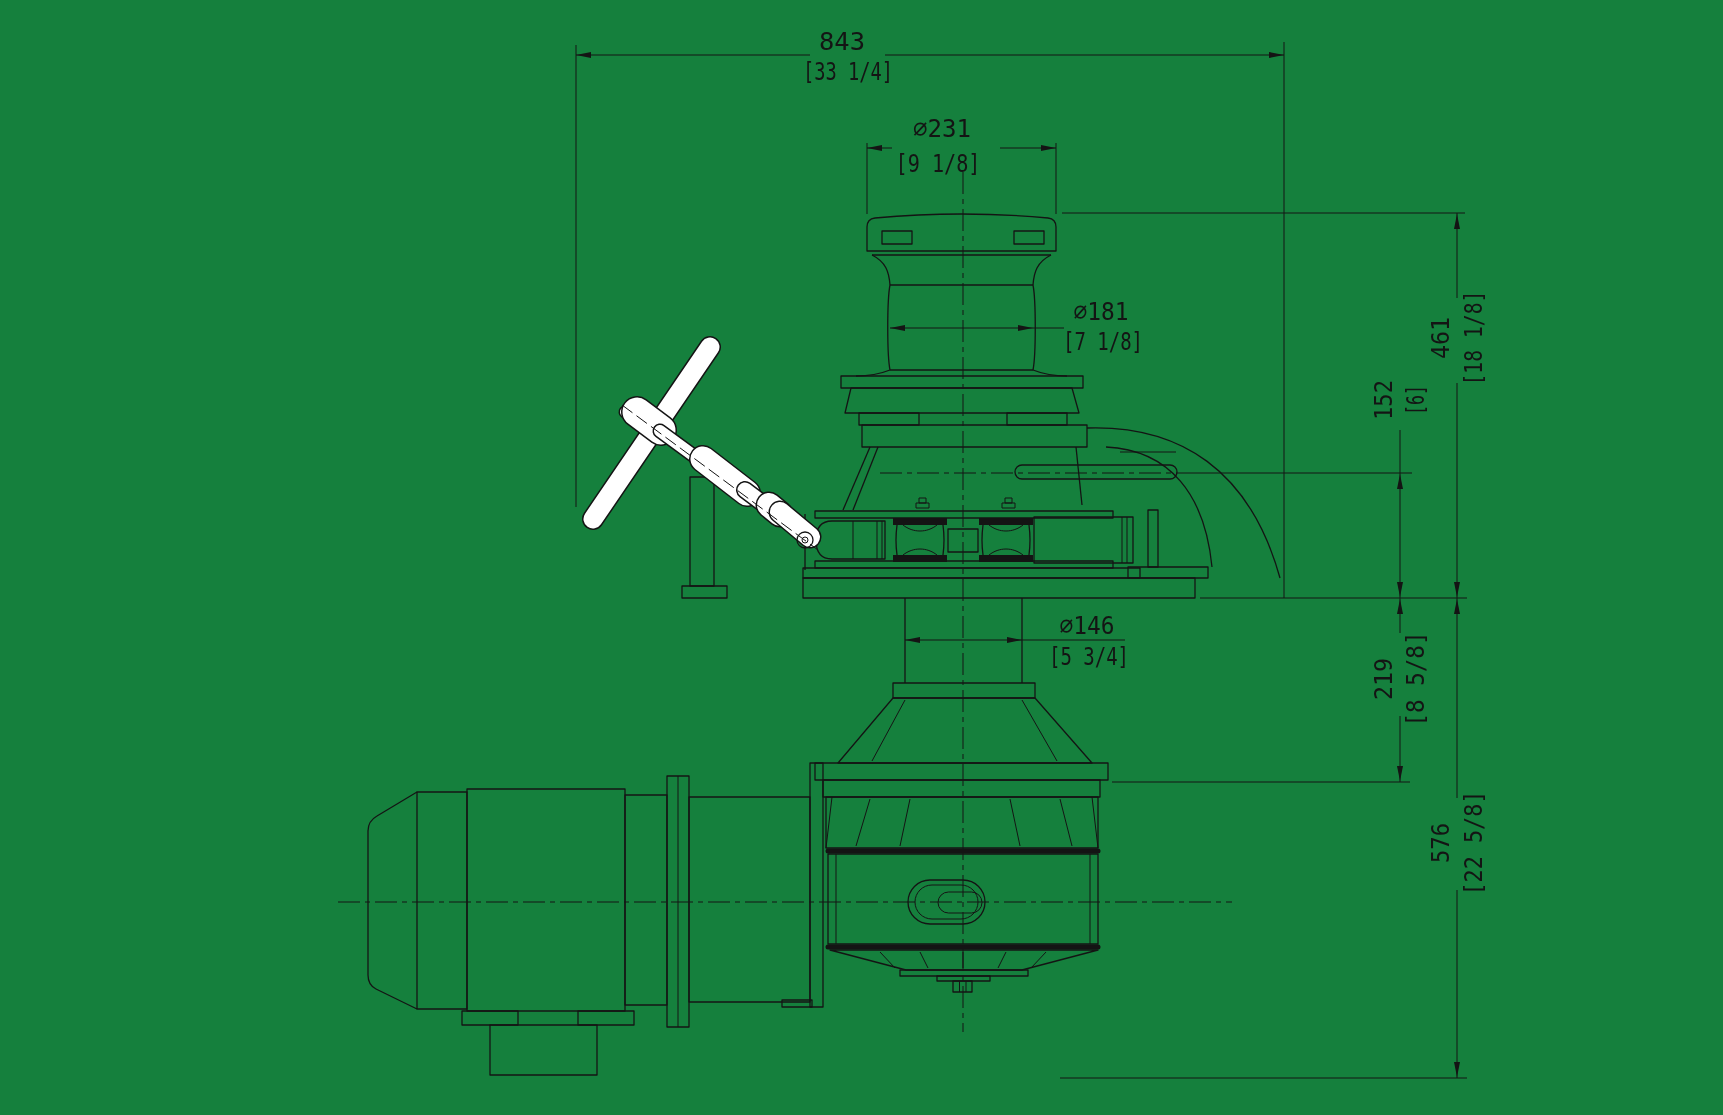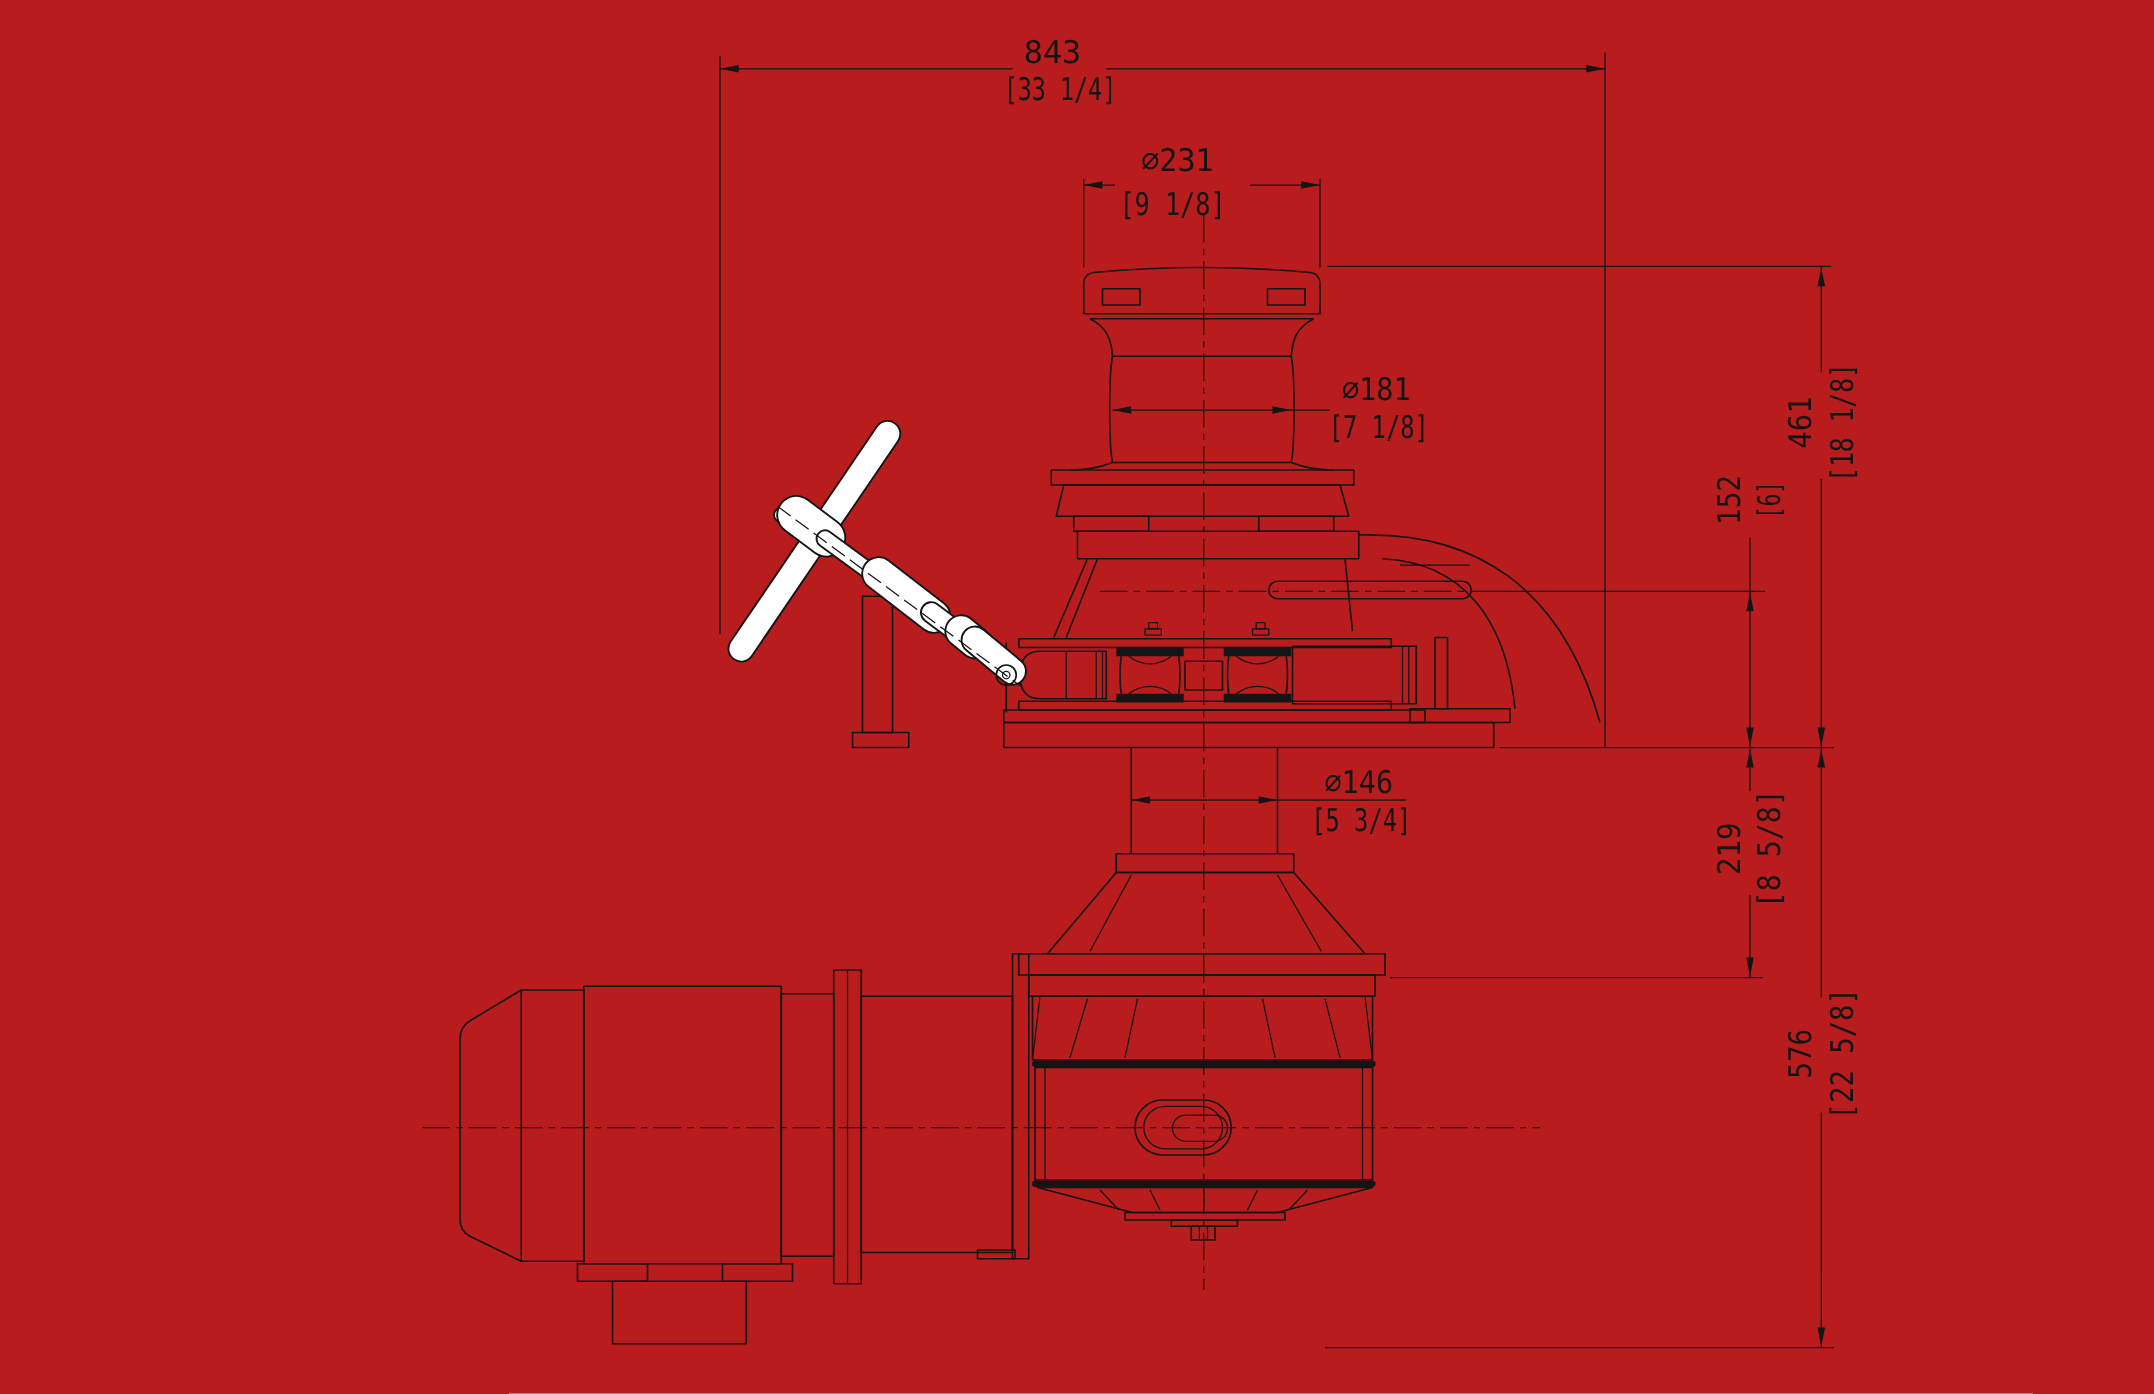--- a/index.html
+++ b/index.html
@@ -1,16 +1,16 @@
 <!DOCTYPE html>
 <html><head>
 <meta charset="utf-8">
 <style>
   html,body{margin:0;padding:0;background:#ffffff;}
-  .page{position:relative;width:1723px;height:1115px;background:#b91c1c;overflow:hidden;
+  .page{position:relative;width:1723px;height:1115px;background:#15803d;overflow:hidden;
         font-family:"DejaVu Sans Mono","DejaVu Sans",monospace;}
   svg{display:block}
   .ln{fill:none;stroke:#141414;stroke-width:1.3;stroke-linejoin:round;stroke-linecap:butt}
   .th{fill:none;stroke:#141414;stroke-width:1;stroke-linejoin:round}
   .fill{fill:#141414;stroke:none}
   .cl{fill:none;stroke:#141414;stroke-width:1;stroke-dasharray:22 5 5 5}
   .dash{fill:none;stroke:#141414;stroke-width:1;stroke-dasharray:13 5}
   .dim{fill:none;stroke:#141414;stroke-width:1}
   .arr{fill:#141414;stroke:none}
   .co{fill:none;stroke:#141414;stroke-linecap:round}

